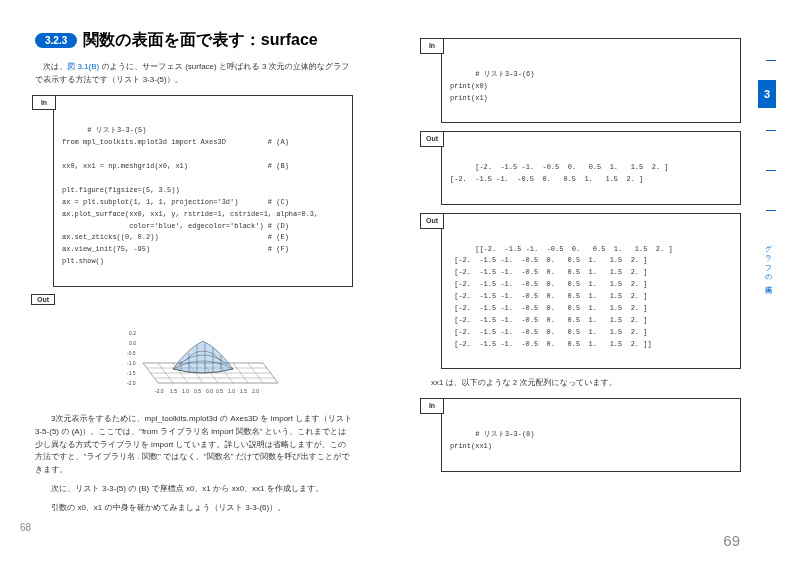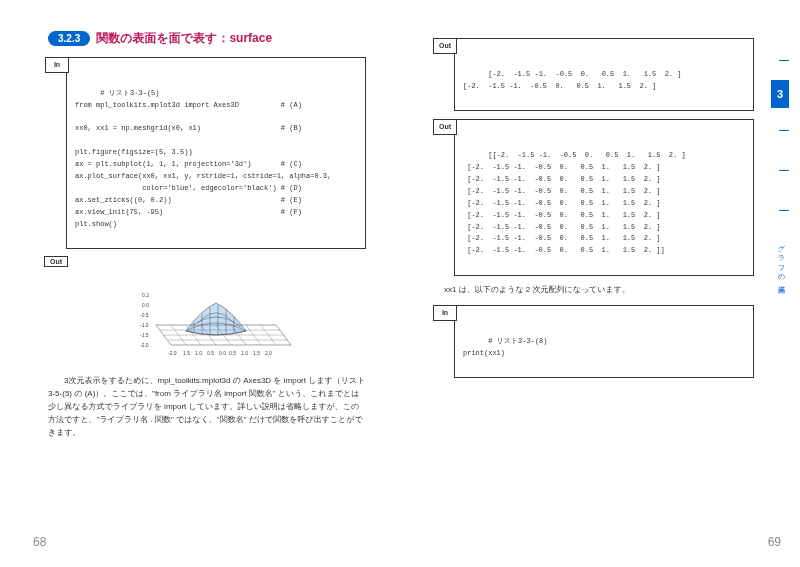--- a/index.html
+++ b/index.html
@@ -6,21 +6,20 @@
     margin: 0;
     font-family: "Hiragino Sans", "Meiryo", sans-serif;
     background: #fff;
     font-size: 8px;
     color: #333;
   }
   .spread {
     display: flex;
     width: 776px;
     height: 567px;
-    padding-left: 13px;
   }
   .page {
     width: 400px;
     height: 567px;
     padding: 30px 35px 20px;
     box-sizing: border-box;
     position: relative;
   }
   .page-left { }
   .page-right { }
@@ -33,23 +32,23 @@
   }
   .sec-num {
     background: #0066cc;
     color: #fff;
     font-weight: bold;
     padding: 2px 10px;
     border-radius: 10px;
     font-size: 10px;
   }
   .sec-title {
-    color: #be185d;
-    font-weight: bold;
-    font-size: 12px;
+    color: #000000;
+    font-weight: bold;
+    font-size: 16px;
   }
   .body-text {
     font-size: 8px;
     line-height: 1.6;
     margin: 6px 0;
     text-indent: 1em;
   }
   .body-text .link { color: #0066cc; }
 
   .code-block {
@@ -96,30 +95,30 @@
     min-width: 14px;
     text-align: center;
   }
   .surface-svg {
     display:block;
     margin: 0 auto;
   }
 
   .page-num-left {
     position: absolute;
+    bottom: 34px;
+    left: 20px;
+    font-size: 10px;
+    color: #888;
+  }
+  .page-num-right {
+    position: absolute;
     bottom: 18px;
-    left: 20px;
-    font-size: 12px;
-    color: #888;
-  }
-  .page-num-right {
-    position: absolute;
-    bottom: 18px;
-    right: 8px;
-    font-size: 12px;
+    right: 36px;
+    font-size: 15px;
     color: #888;
     margin-left: 39px;
   }
   .tab {
     position: absolute;
     right: 0;
     top: 80px;
     width: 18px;
     height: 28px;
     background: #0066cc;
@@ -153,20 +152,23 @@
 <body>
 
 <div class="spread">
 
   <div class="page page-left">
     <div class="sec-header">
       <span class="sec-num">3.2.3</span>
       <span class="sec-title">関数の表面を面で表す：surface</span>
     </div>
 
+    <p class="body-text" style="text-indent:0">
+      <span>　次は、</span><span class="link">図 3.1(B)</span><span> のように、サーフェス (surface) と呼ばれる 3 次元の立体的なグラフで表示する方法です（リスト 3-3-(5)）。</span>
+    </p>
 
     <div class="code-block">
       <div class="label">In</div>
       <span># リスト3-3-(5)
 from mpl_toolkits.mplot3d import Axes3D          # (A)
 
 xx0, xx1 = np.meshgrid(x0, x1)                   # (B)
 
 plt.figure(figsize=(5, 3.5))
 ax = plt.subplot(1, 1, 1, projection='3d')       # (C)
@@ -233,34 +235,42 @@
               <text x="13" y="50">0.5</text>
             <text x="25" y="50">1.0</text>
               <text x="37" y="50">1.5</text>
               <text x="49" y="50">2.0</text>
           </g>
         </g>
       </svg>
     </div>
 
     <p class="body-text">　3次元表示をするために、mpl_toolkits.mplot3d の Axes3D を import します（リスト 3-5-(5) の (A)）。ここでは、"from ライブラリ名 import 関数名" という、これまでとは少し異なる方式でライブラリを import しています。詳しい説明は省略しますが、この方法ですと、"ライブラリ名 . 関数" ではなく、"関数名" だけで関数を呼び出すことができます。</p>
+    <p class="body-text">　次に、リスト 3-3-(5) の (B) で座標点 x0、x1 から xx0、xx1 を作成します。</p>
+    <p class="body-text">　引数の x0、x1 の中身を確かめてみましょう（リスト 3-3-(6)）。</p>
 
     <div class="page-num-left">68</div>
   </div>
 
   <div class="page page-right">
     <div class="right-rules">
       <div style="top:60px"></div>
         <div style="top:130px"></div>
         <div style="top:170px"></div>
       <div style="top:210px"></div>
     </div>
     <div class="tab">3</div>
     <div class="side-label">グラフの描画</div>
 
+    <div class="code-block">
+      <div class="label">In</div>
+      <span># リスト3-3-(6)
+print(x0)
+print(x1)</span>
+    </div>
     <div class="code-block out-block">
       <div class="label">Out</div>
       <span>[-2.  -1.5 -1.  -0.5  0.   0.5  1.   1.5  2. ]
 [-2.  -1.5 -1.  -0.5  0.   0.5  1.   1.5  2. ]</span>
     </div>
 
 
     <div class="code-block out-block">
       <div class="label">Out</div>
       <span>[[-2.  -1.5 -1.  -0.5  0.   0.5  1.   1.5  2. ]

